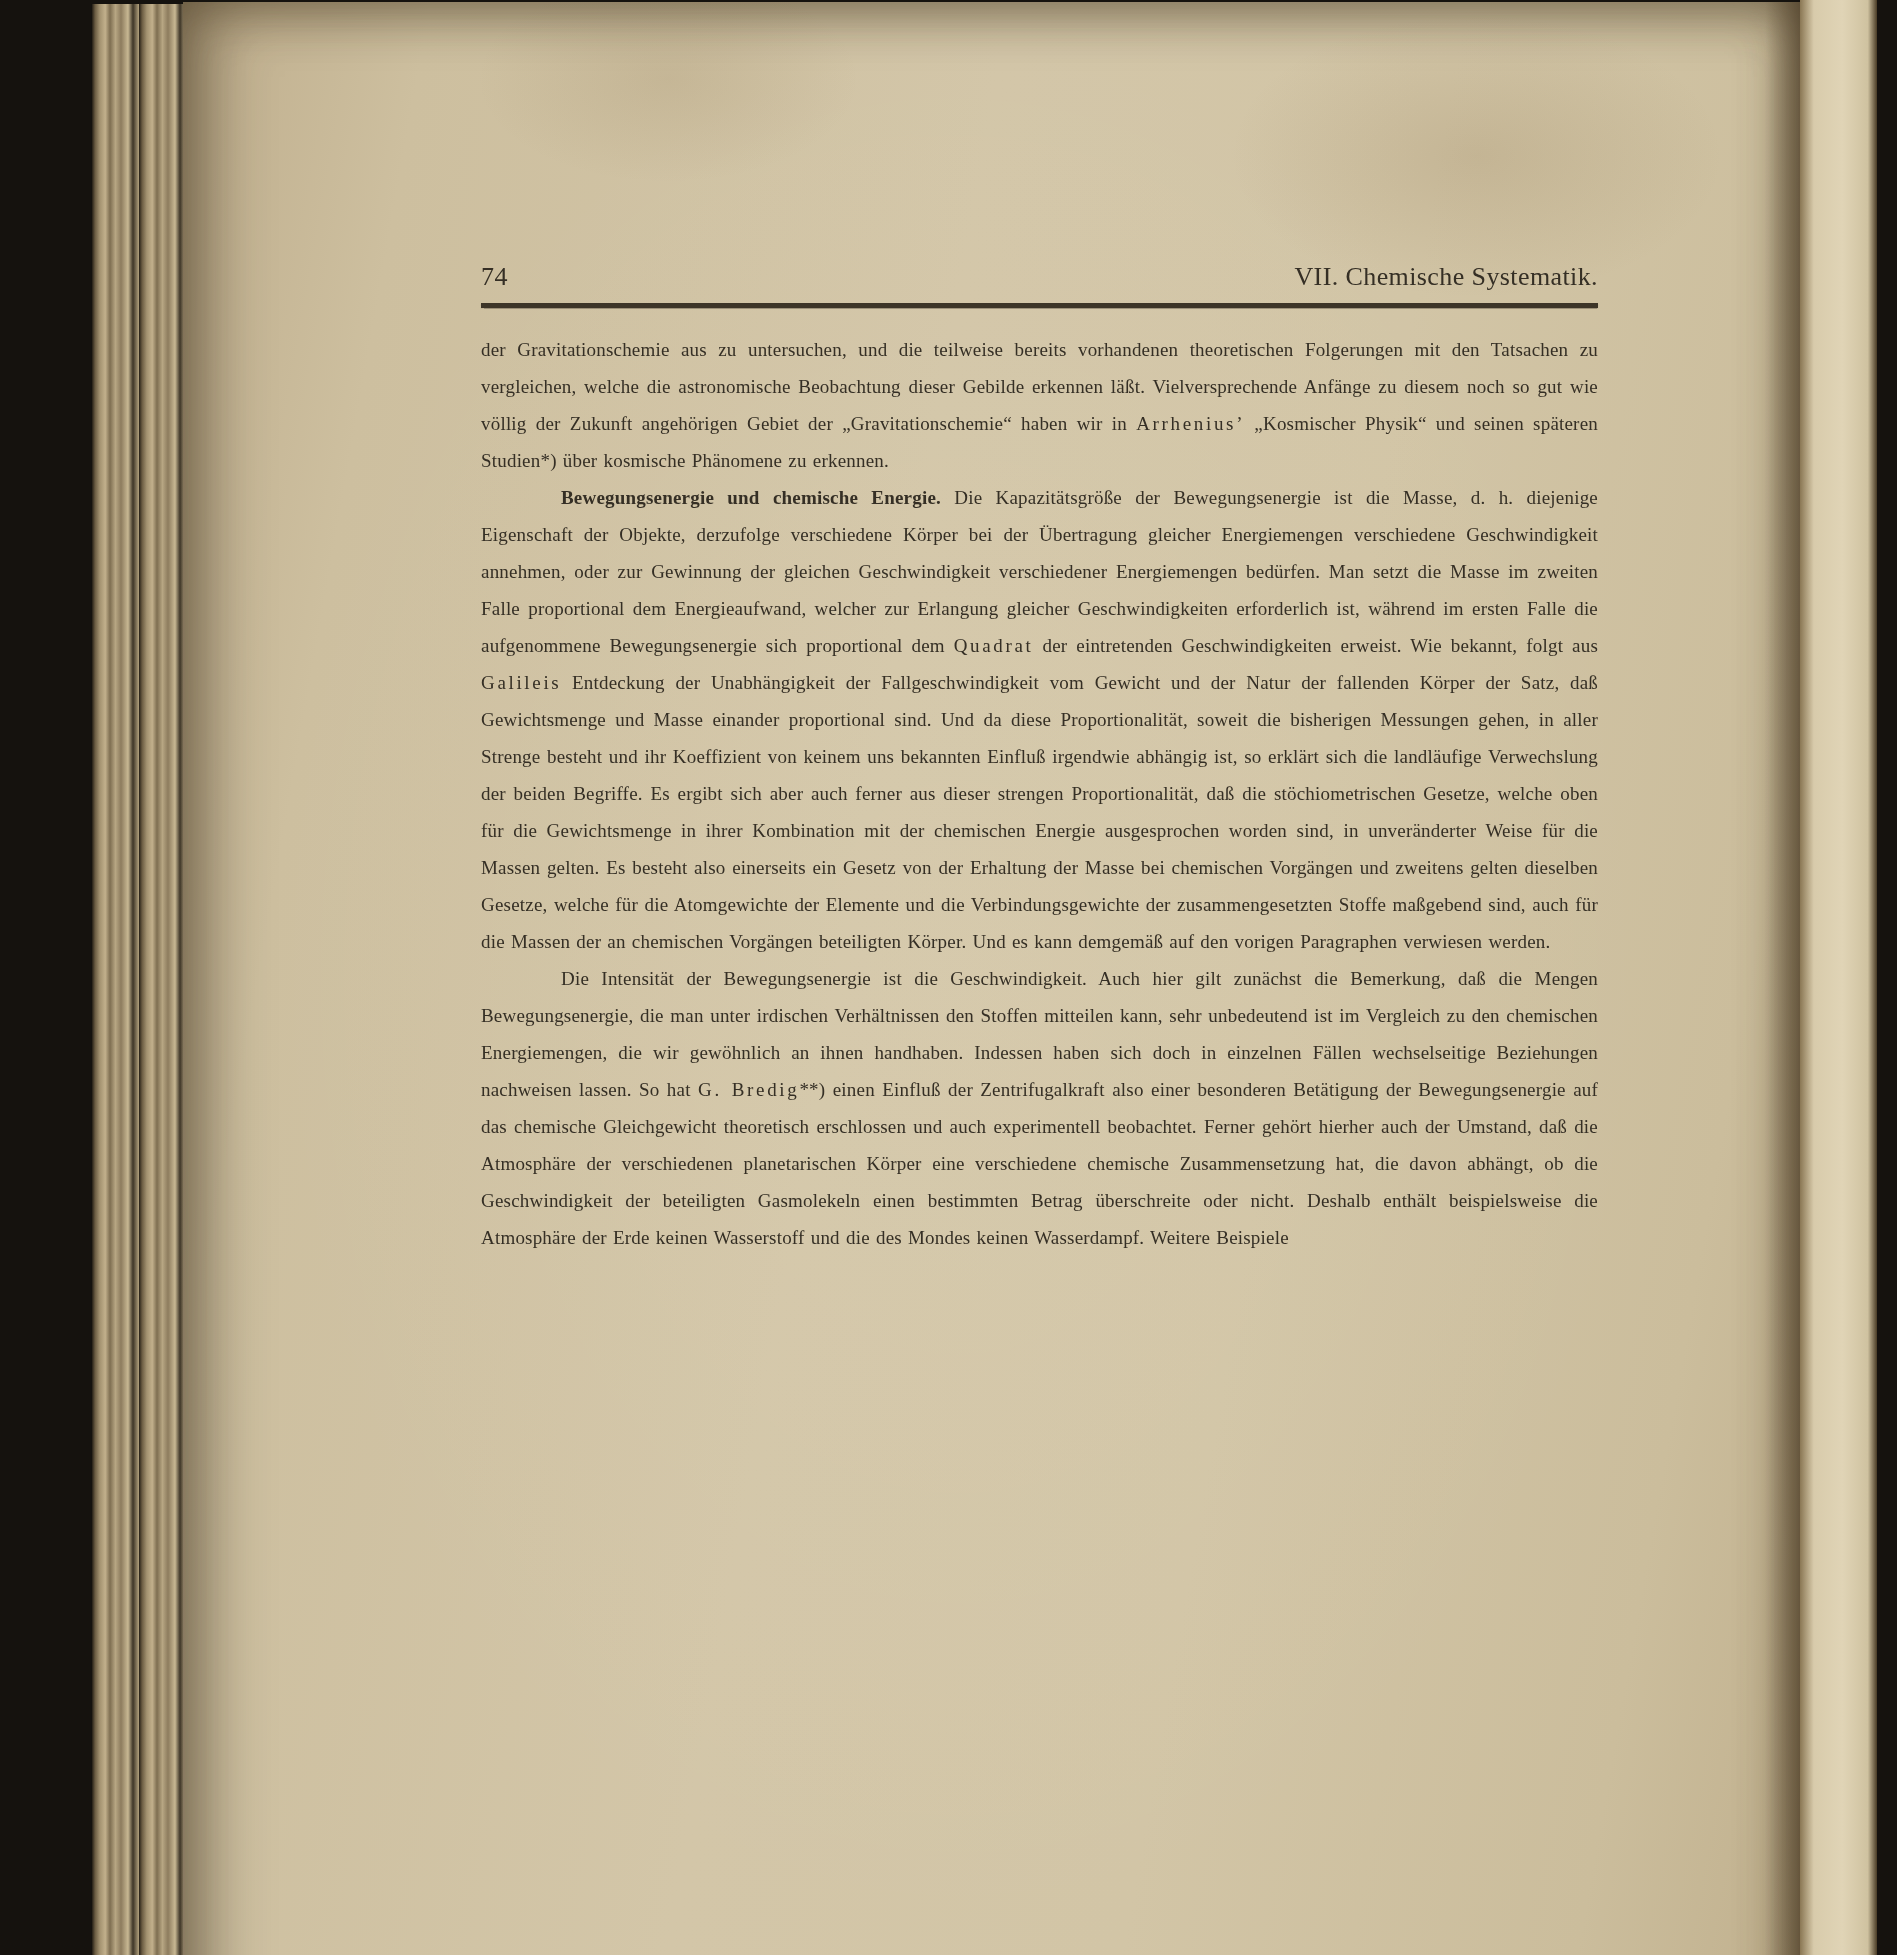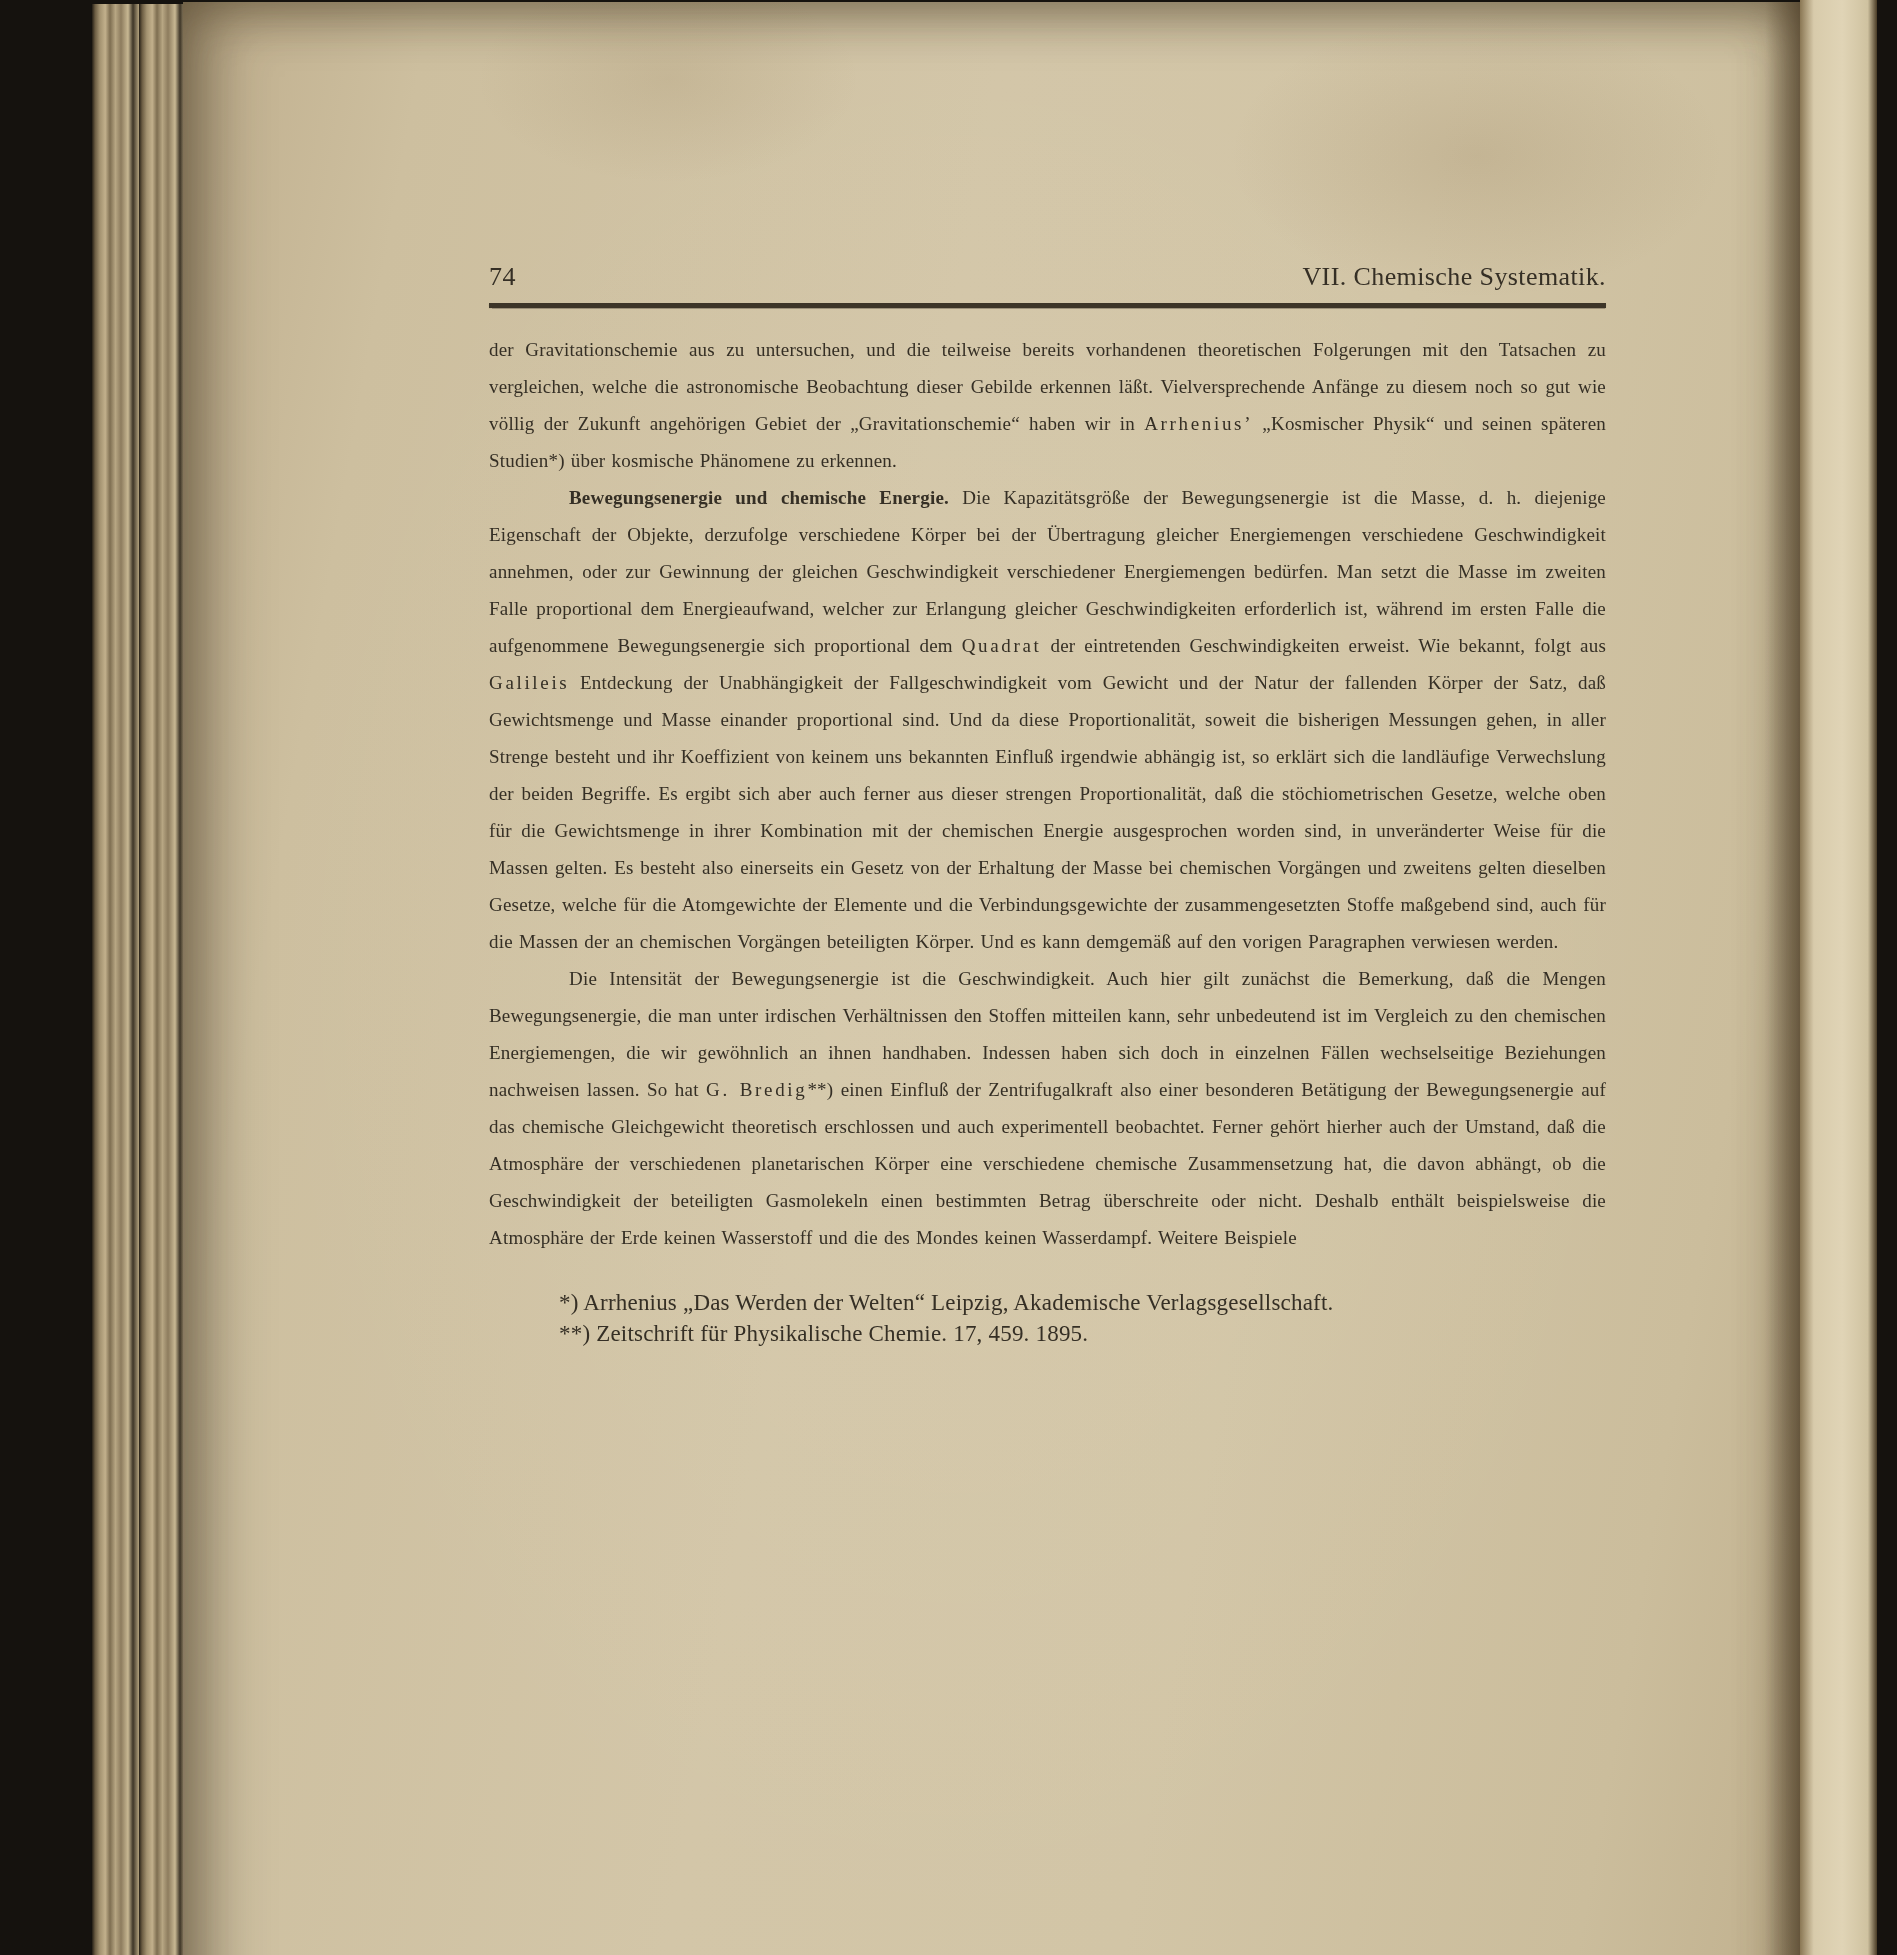--- a/index.html
+++ b/index.html
@@ -69,21 +69,21 @@
     position: absolute;
     left: 1800px;
     top: 0;
     width: 77px;
     height: 2550px;
     background: linear-gradient(90deg, #8a7754 0%, #d8cbab 18%, #e0d4b6 55%, #cfc2a0 88%, #4a3c26 100%);
   }
   
   .content {
     position: absolute;
-    left: 306px;
+    left: 298px;
     top: 259px;
     width: 1117px;
     color: #352f25;
     font-family: Liberation Serif, serif;
   }
   .header {
     position: relative;
     font-size: 26px;
     line-height: 32px;
     letter-spacing: 0.4px;
@@ -144,24 +144,20 @@
       </div>
 
       <div class="rule"></div>
 
       <div class="body">
         <p class="para"><span>der Gravitationschemie aus zu untersuchen, und die teilweise bereits vorhandenen theoretischen Folgerungen mit den Tatsachen zu vergleichen, welche die astronomische Beobachtung dieser Gebilde erkennen läßt. Vielversprechende Anfänge zu diesem noch so gut wie völlig der Zukunft angehörigen Gebiet der „Gravitationschemie“ haben wir in </span><span class="run-spaced">Arrhenius’</span><span> „Kosmischer Physik“ und seinen späteren Studien*) über kosmische Phänomene zu erkennen.</span></p>
         <p class="para indent"><span class="run-bold">Bewegungsenergie und chemische Energie.</span><span>  Die Kapazitätsgröße der Bewegungsenergie ist die Masse, d. h. diejenige Eigenschaft der Objekte, derzufolge verschiedene Körper bei der Übertragung gleicher Energiemengen verschiedene Geschwindigkeit annehmen, oder zur Gewinnung der gleichen Geschwindigkeit verschiedener Energiemengen bedürfen. Man setzt die Masse im zweiten Falle proportional dem Energieaufwand, welcher zur Erlangung gleicher Geschwindigkeiten erforderlich ist, während im ersten Falle die aufgenommene Bewegungsenergie sich proportional dem </span><span class="run-spaced">Quadrat</span><span> der eintretenden Geschwindigkeiten erweist. Wie bekannt, folgt aus </span><span class="run-spaced">Galileis</span><span> Entdeckung der Unabhängigkeit der Fallgeschwindigkeit vom Gewicht und der Natur der fallenden Körper der Satz, daß Gewichtsmenge und Masse einander proportional sind. Und da diese Proportionalität, soweit die bisherigen Messungen gehen, in aller Strenge besteht und ihr Koeffizient von keinem uns bekannten Einfluß irgendwie abhängig ist, so erklärt sich die landläufige Verwechslung der beiden Begriffe. Es ergibt sich aber auch ferner aus dieser strengen Proportionalität, daß die stöchiometrischen Gesetze, welche oben für die Gewichtsmenge in ihrer Kombination mit der chemischen Energie ausgesprochen worden sind, in unveränderter Weise für die Massen gelten. Es besteht also einerseits ein Gesetz von der Erhaltung der Masse bei chemischen Vorgängen und zweitens gelten dieselben Gesetze, welche für die Atomgewichte der Elemente und die Verbindungsgewichte der zusammengesetzten Stoffe maßgebend sind, auch für die Massen der an chemischen Vorgängen beteiligten Körper. Und es kann demgemäß auf den vorigen Paragraphen verwiesen werden.</span></p>
         <p class="para indent"><span>Die Intensität der Bewegungsenergie ist die Geschwindigkeit. Auch hier gilt zunächst die Bemerkung, daß die Mengen Bewegungsenergie, die man unter irdischen Verhältnissen den Stoffen mitteilen kann, sehr unbedeutend ist im Vergleich zu den chemischen Energiemengen, die wir gewöhnlich an ihnen handhaben. Indessen haben sich doch in einzelnen Fällen wechselseitige Beziehungen nachweisen lassen. So hat </span><span class="run-spaced">G. Bredig</span><span>**) einen Einfluß der Zentrifugalkraft also einer besonderen Betätigung der Bewegungsenergie auf das chemische Gleichgewicht theoretisch erschlossen und auch experimentell beobachtet. Ferner gehört hierher auch der Umstand, daß die Atmosphäre der verschiedenen planetarischen Körper eine verschiedene chemische Zusammensetzung hat, die davon abhängt, ob die Geschwindigkeit der beteiligten Gasmolekeln einen bestimmten Betrag überschreite oder nicht. Deshalb enthält beispielsweise die Atmosphäre der Erde keinen Wasserstoff und die des Mondes keinen Wasserdampf. Weitere Beispiele</span></p>
       </div>
 
-      <div class="footnotes">
-        <p class="footnote">*) Arrhenius „Das Werden der Welten“ Leipzig, Akademische Verlagsgesellschaft.</p>
-        <p class="footnote">**) Zeitschrift für Physikalische Chemie.  17, 459.  1895.</p>
-      </div>
 
     </div>
   </div>
 
   <div class="page-next"></div>
 
 </div>
 
 
 </body></html>

